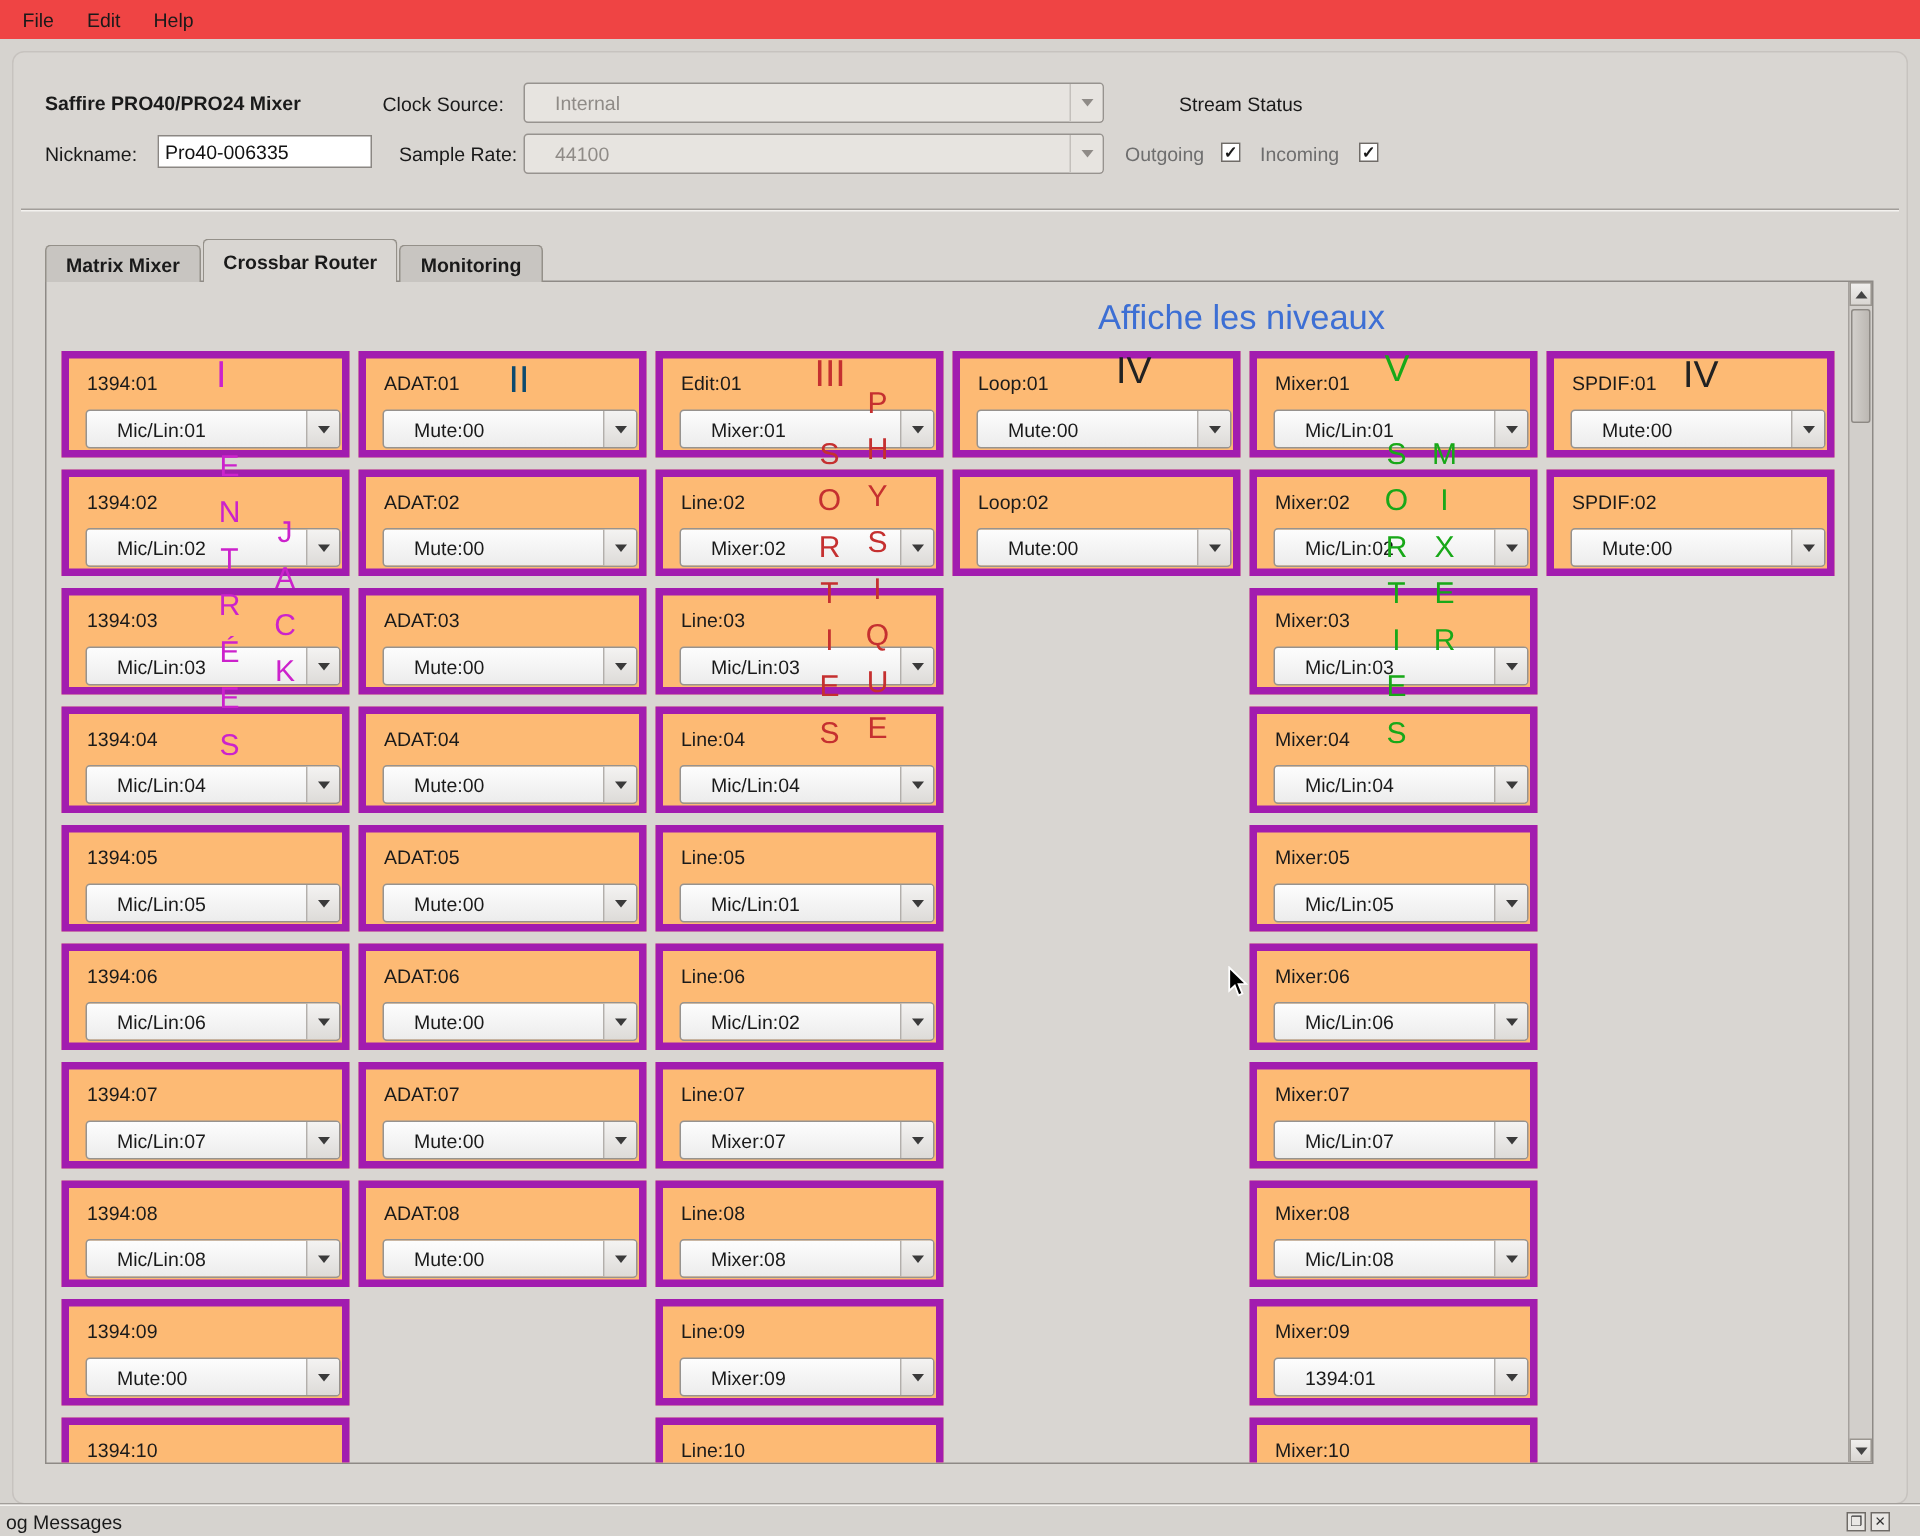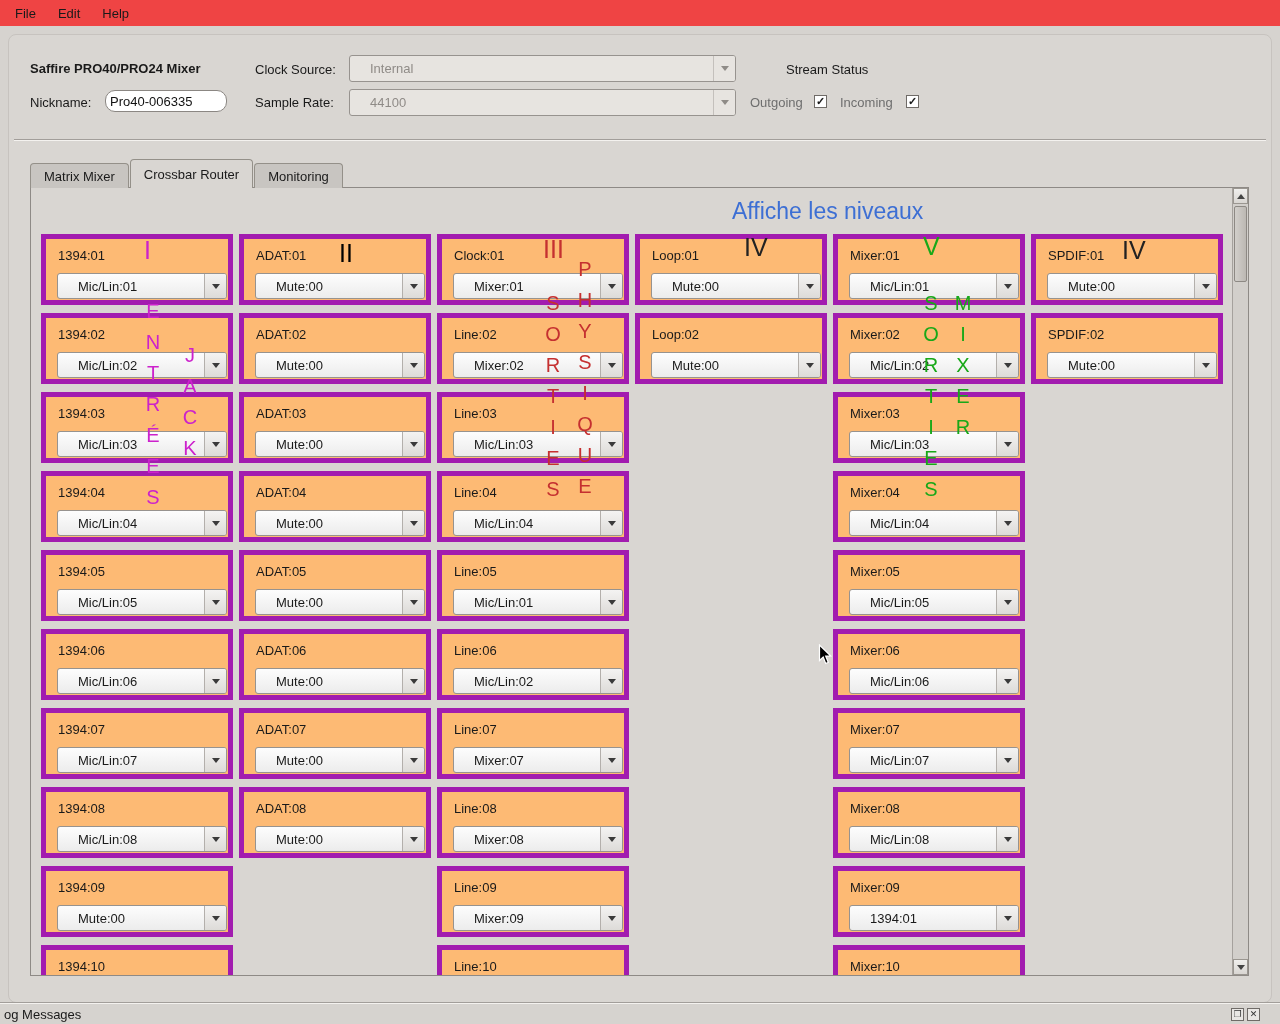--- a/index.html
+++ b/index.html
@@ -26,21 +26,21 @@
   .combo.disabled .btn { background:#e7e4e0; border-left-color:#c4c0bc; }
   .combo.disabled .arrow { border-top-color:#8f8b87; }
   .hdr-combo { position:absolute; width:387px; height:27px; }
 
   .checkbox { position:absolute; width:13px; height:13px; background:#fff; border:1px solid #6f6b67; display:flex; align-items:center; justify-content:center; font-size:11px; font-weight:bold; color:transparent; }
   .checkbox.checked { color:#1a1a1a; }
   .checkbox::after { content:"✓"; margin-top:-1px; }
 
   .separator { position:absolute; left:14px; top:139px; width:1252px; height:2px; border-top:1px solid #a29e9a; border-bottom:1px solid #f4f2ef; }
 
-  .tabbar { position:absolute; left:30px; top:159px; height:29px; display:flex; align-items:flex-end; z-index:3; }
+  .tabbar { position:absolute; left:30px; top:159px; height:29px; display:flex; align-items:flex-end; z-index:3;font-weight:bold; }
   .tab { height:25px; display:flex; align-items:center; padding:0 13px; background:#c8c5c1; border:1px solid #949089; border-bottom:none; border-radius:4px 4px 0 0; margin-right:1px; }
   .tab.active { height:29px; background:#d9d6d2; z-index:4; }
 
   .panel { position:absolute; left:30px; top:187px; width:1219px; height:789px; background:#d9d6d2; border:1px solid #8e8a86; overflow:hidden; z-index:2; }
   .peak-btn { position:absolute; left:12px; top:12px; width:1179px; height:26px; display:flex; align-items:center; justify-content:center; background:linear-gradient(#f7f6f5,#e2e0dd); border:1px solid #98948f; border-radius:3px; }
 
   .cell { position:absolute; width:192px; height:71px; background:#fdba74; border:5px solid #a21caf; }
   .cell-label { position:absolute; left:12px; top:9px; font-size:13px; }
   .cell .combo { position:absolute; left:11px; top:34px; width:170px; height:26px; }
 
@@ -76,22 +76,22 @@
 <div class="hdr-label" style="left:255px; top:62px;">Clock Source:</div>
 <div class="combo disabled hdr-combo" style="left:349px; top:55px;">
   <span class="val">Internal</span>
   <span class="btn">
       <span class="arrow"></span>
     </span>
 </div>
 <div class="hdr-label" style="left:786px; top:62px;">Stream Status</div>
 
 <div class="hdr-label" style="left:30px; top:95px;">Nickname:</div>
-<input class="textinput" style="left: 105px; top: 90px; width: 122px; height: 22px; border-radius: 10px;" value="Pro40-006335">
-<div class="hdr-label" style="left:255px; top:95px;">Sample Rate:</div>
+<input class="textinput" style="left: 105px; top: 90px; width: 143px; height: 22px;" value="Pro40-006335">
+<div class="hdr-label" style="left:266px; top:95px;">Sample Rate:</div>
 <div class="combo disabled hdr-combo" style="left:349px; top:89px;">
   <span class="val">44100</span>
   <span class="btn">
       <span class="arrow"></span>
     </span>
 </div>
 <div class="hdr-label dim" style="left:750px; top:95px;">Outgoing</div>
 <div class="checkbox checked" style="left:814px; top:95px;"></div>
 <div class="hdr-label dim" style="left:840px; top:95px;">Incoming</div>
 <div class="checkbox checked" style="left:906px; top:95px;"></div>
@@ -256,21 +256,21 @@
       <div class="cell" style="left: 208px; top: 599px;">
         <div class="cell-label">ADAT:08</div>
         <div class="combo">
           <span class="val">Mute:00</span>
           <span class="btn">
             <span class="arrow"></span>
           </span>
         </div>
       </div>
       <div class="cell" style="left: 406px; top: 46px;">
-        <div class="cell-label">Clock:01</div>
+        <div class="cell-label">Edit:01</div>
         <div class="combo">
           <span class="val">Mixer:01</span>
           <span class="btn">
             <span class="arrow"></span>
           </span>
         </div>
       </div>
       <div class="cell" style="left: 406px; top: 125px;">
         <div class="cell-label">Line:02</div>
         <div class="combo">
@@ -474,21 +474,21 @@
     <div class="sb-thumb"></div>
     <div class="sb-btn down">
         <span class="tri-down"></span>
       </div>
   </div>
 </div>
 
 <div id="annotations">
     <div class="ann ann-note" style="left: 732px; top: 198px; color: rgb(61, 111, 212);">Affiche les niveaux</div>
     <div class="ann ann-numeral" style="left: 144px; top: 236px; color: rgb(204, 34, 204);">I</div>
-    <div class="ann ann-numeral" style="left: 339px; top: 239px; color: #000000;">II</div>
+    <div class="ann ann-numeral" style="left: 339px; top: 239px; color: #0c4a6e;">II</div>
     <div class="ann ann-numeral" style="left: 543px; top: 235px; color: rgb(197, 48, 48);">III</div>
     <div class="ann ann-numeral" style="left: 744px; top: 233px; color: rgb(34, 34, 34);">IV</div>
     <div class="ann ann-numeral" style="left: 923px; top: 232px; color: rgb(24, 168, 24);">V</div>
     <div class="ann ann-numeral" style="left: 1122px; top: 236px; color: rgb(34, 34, 34);">IV</div>
     <div class="ann ann-vertical" style="left: 140px; top: 296px; color: rgb(204, 34, 204);">E
 N
 T
 R
 É
 E

